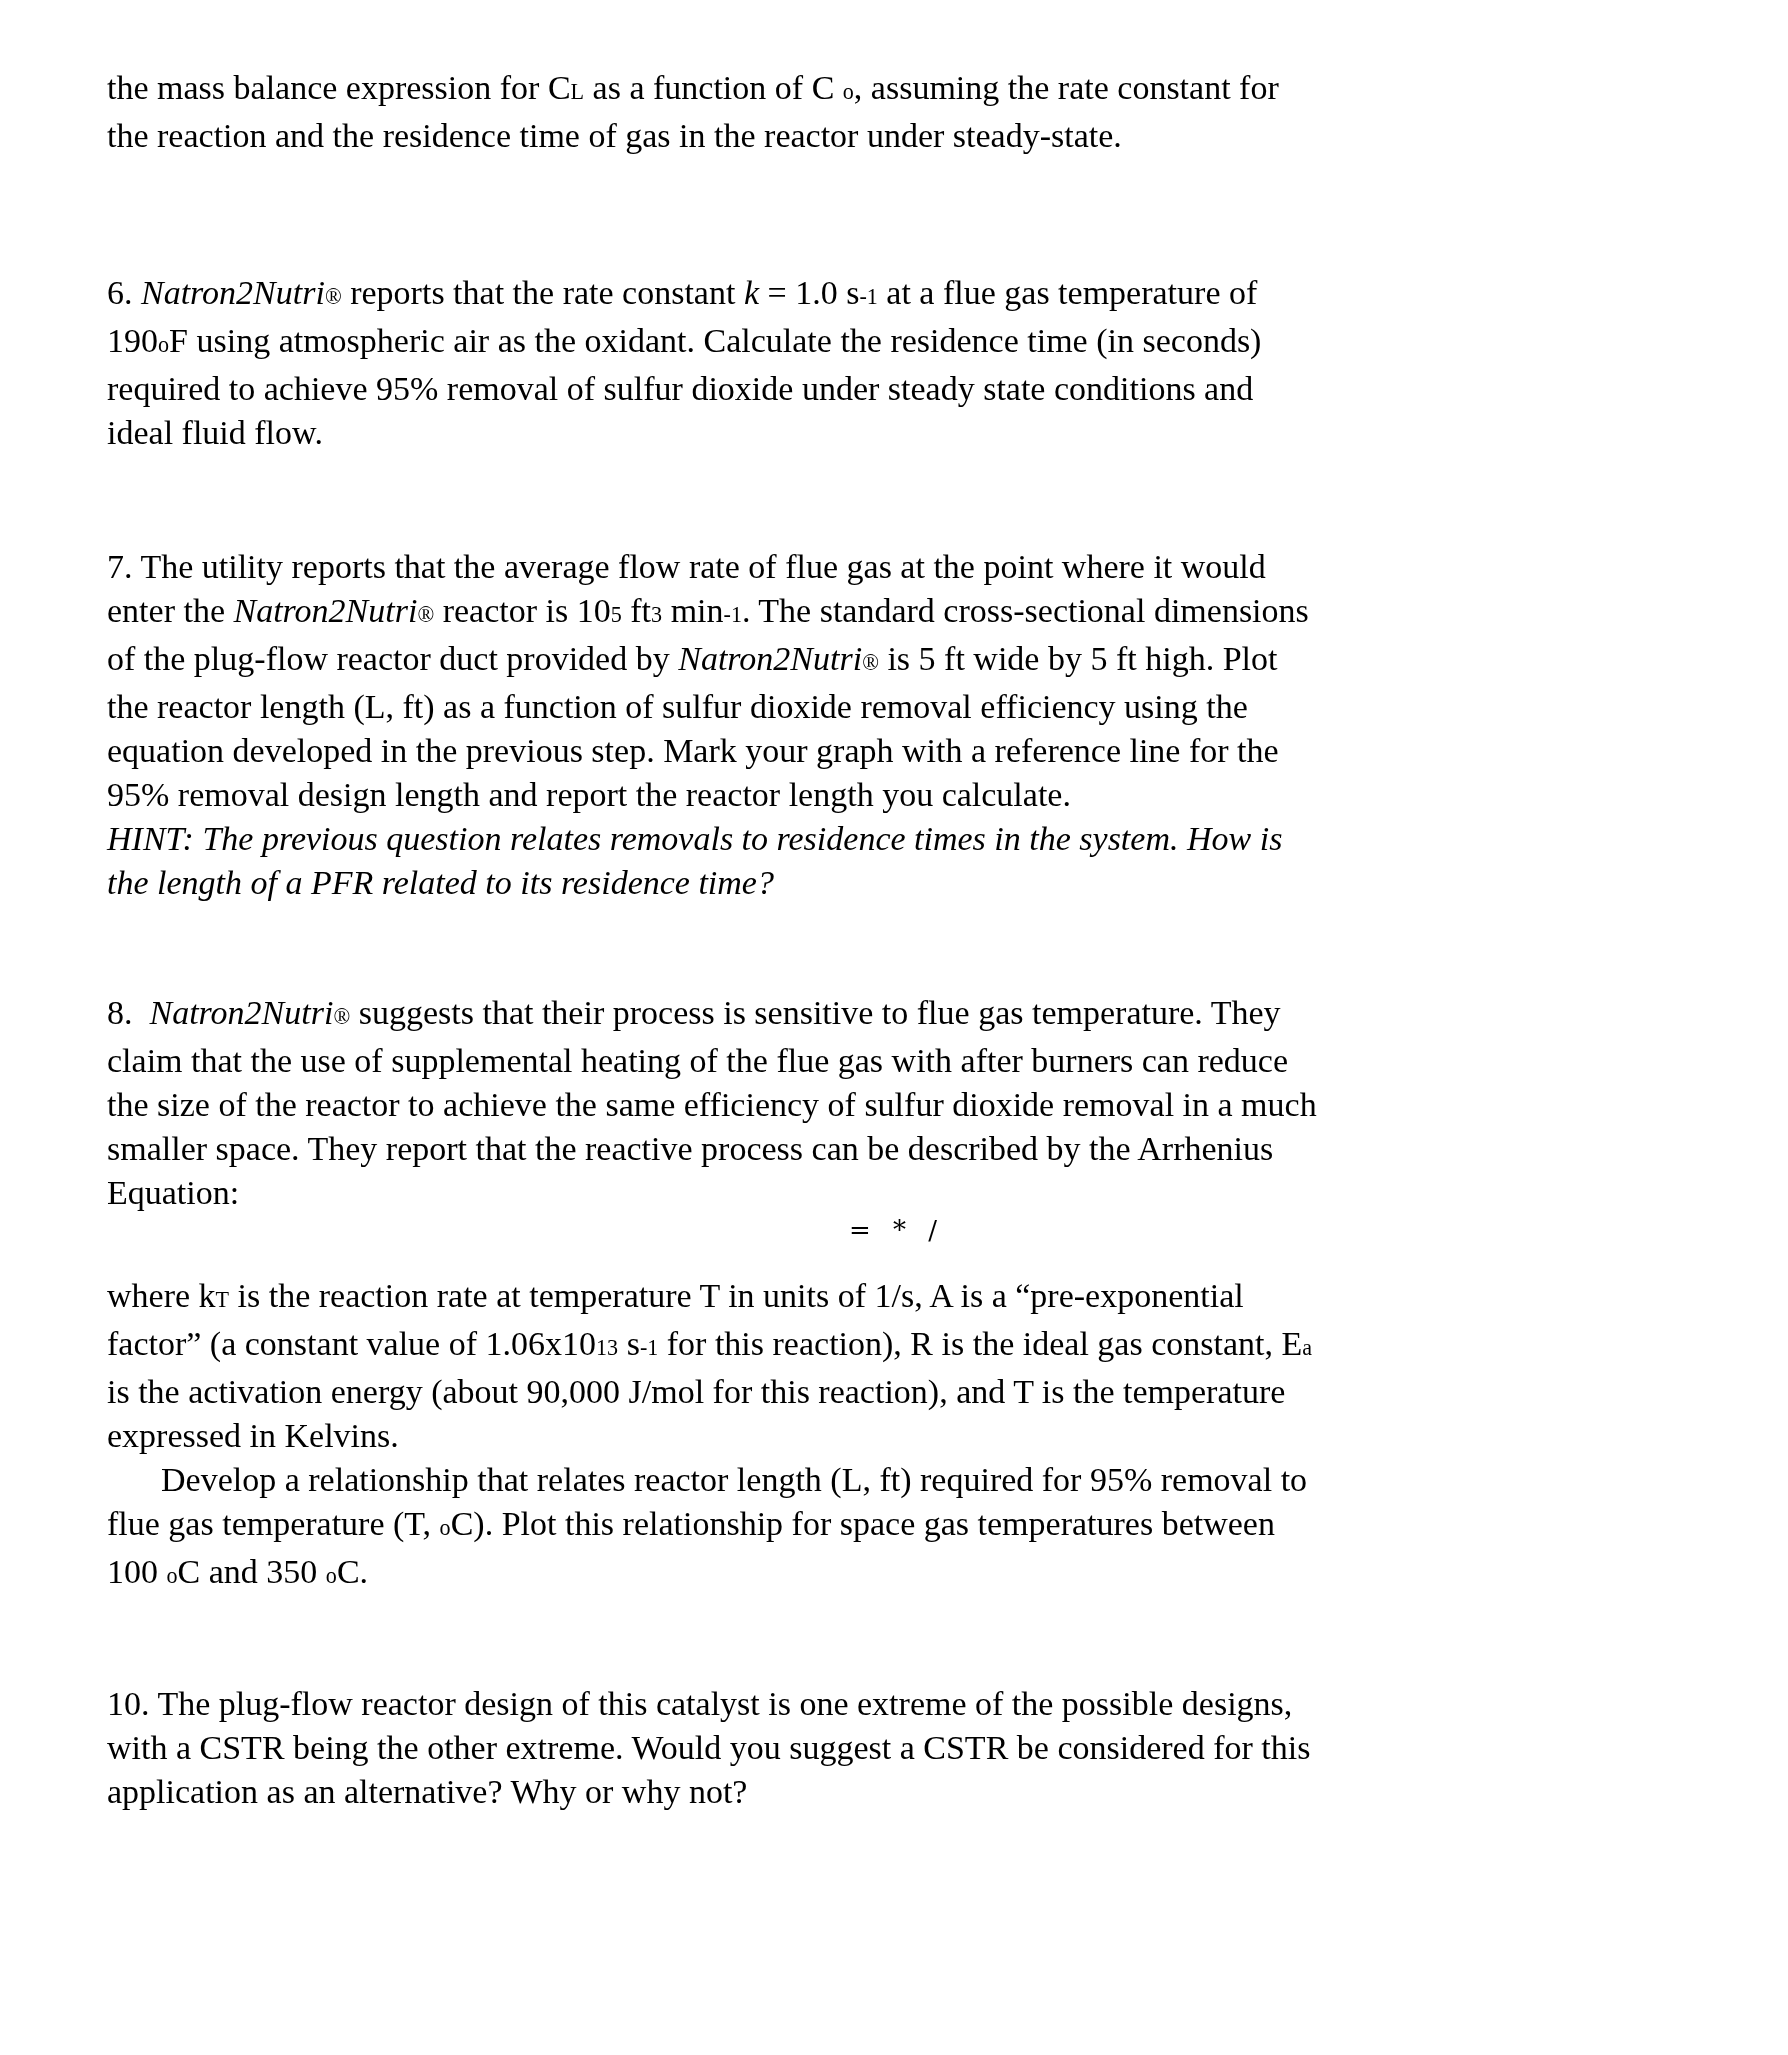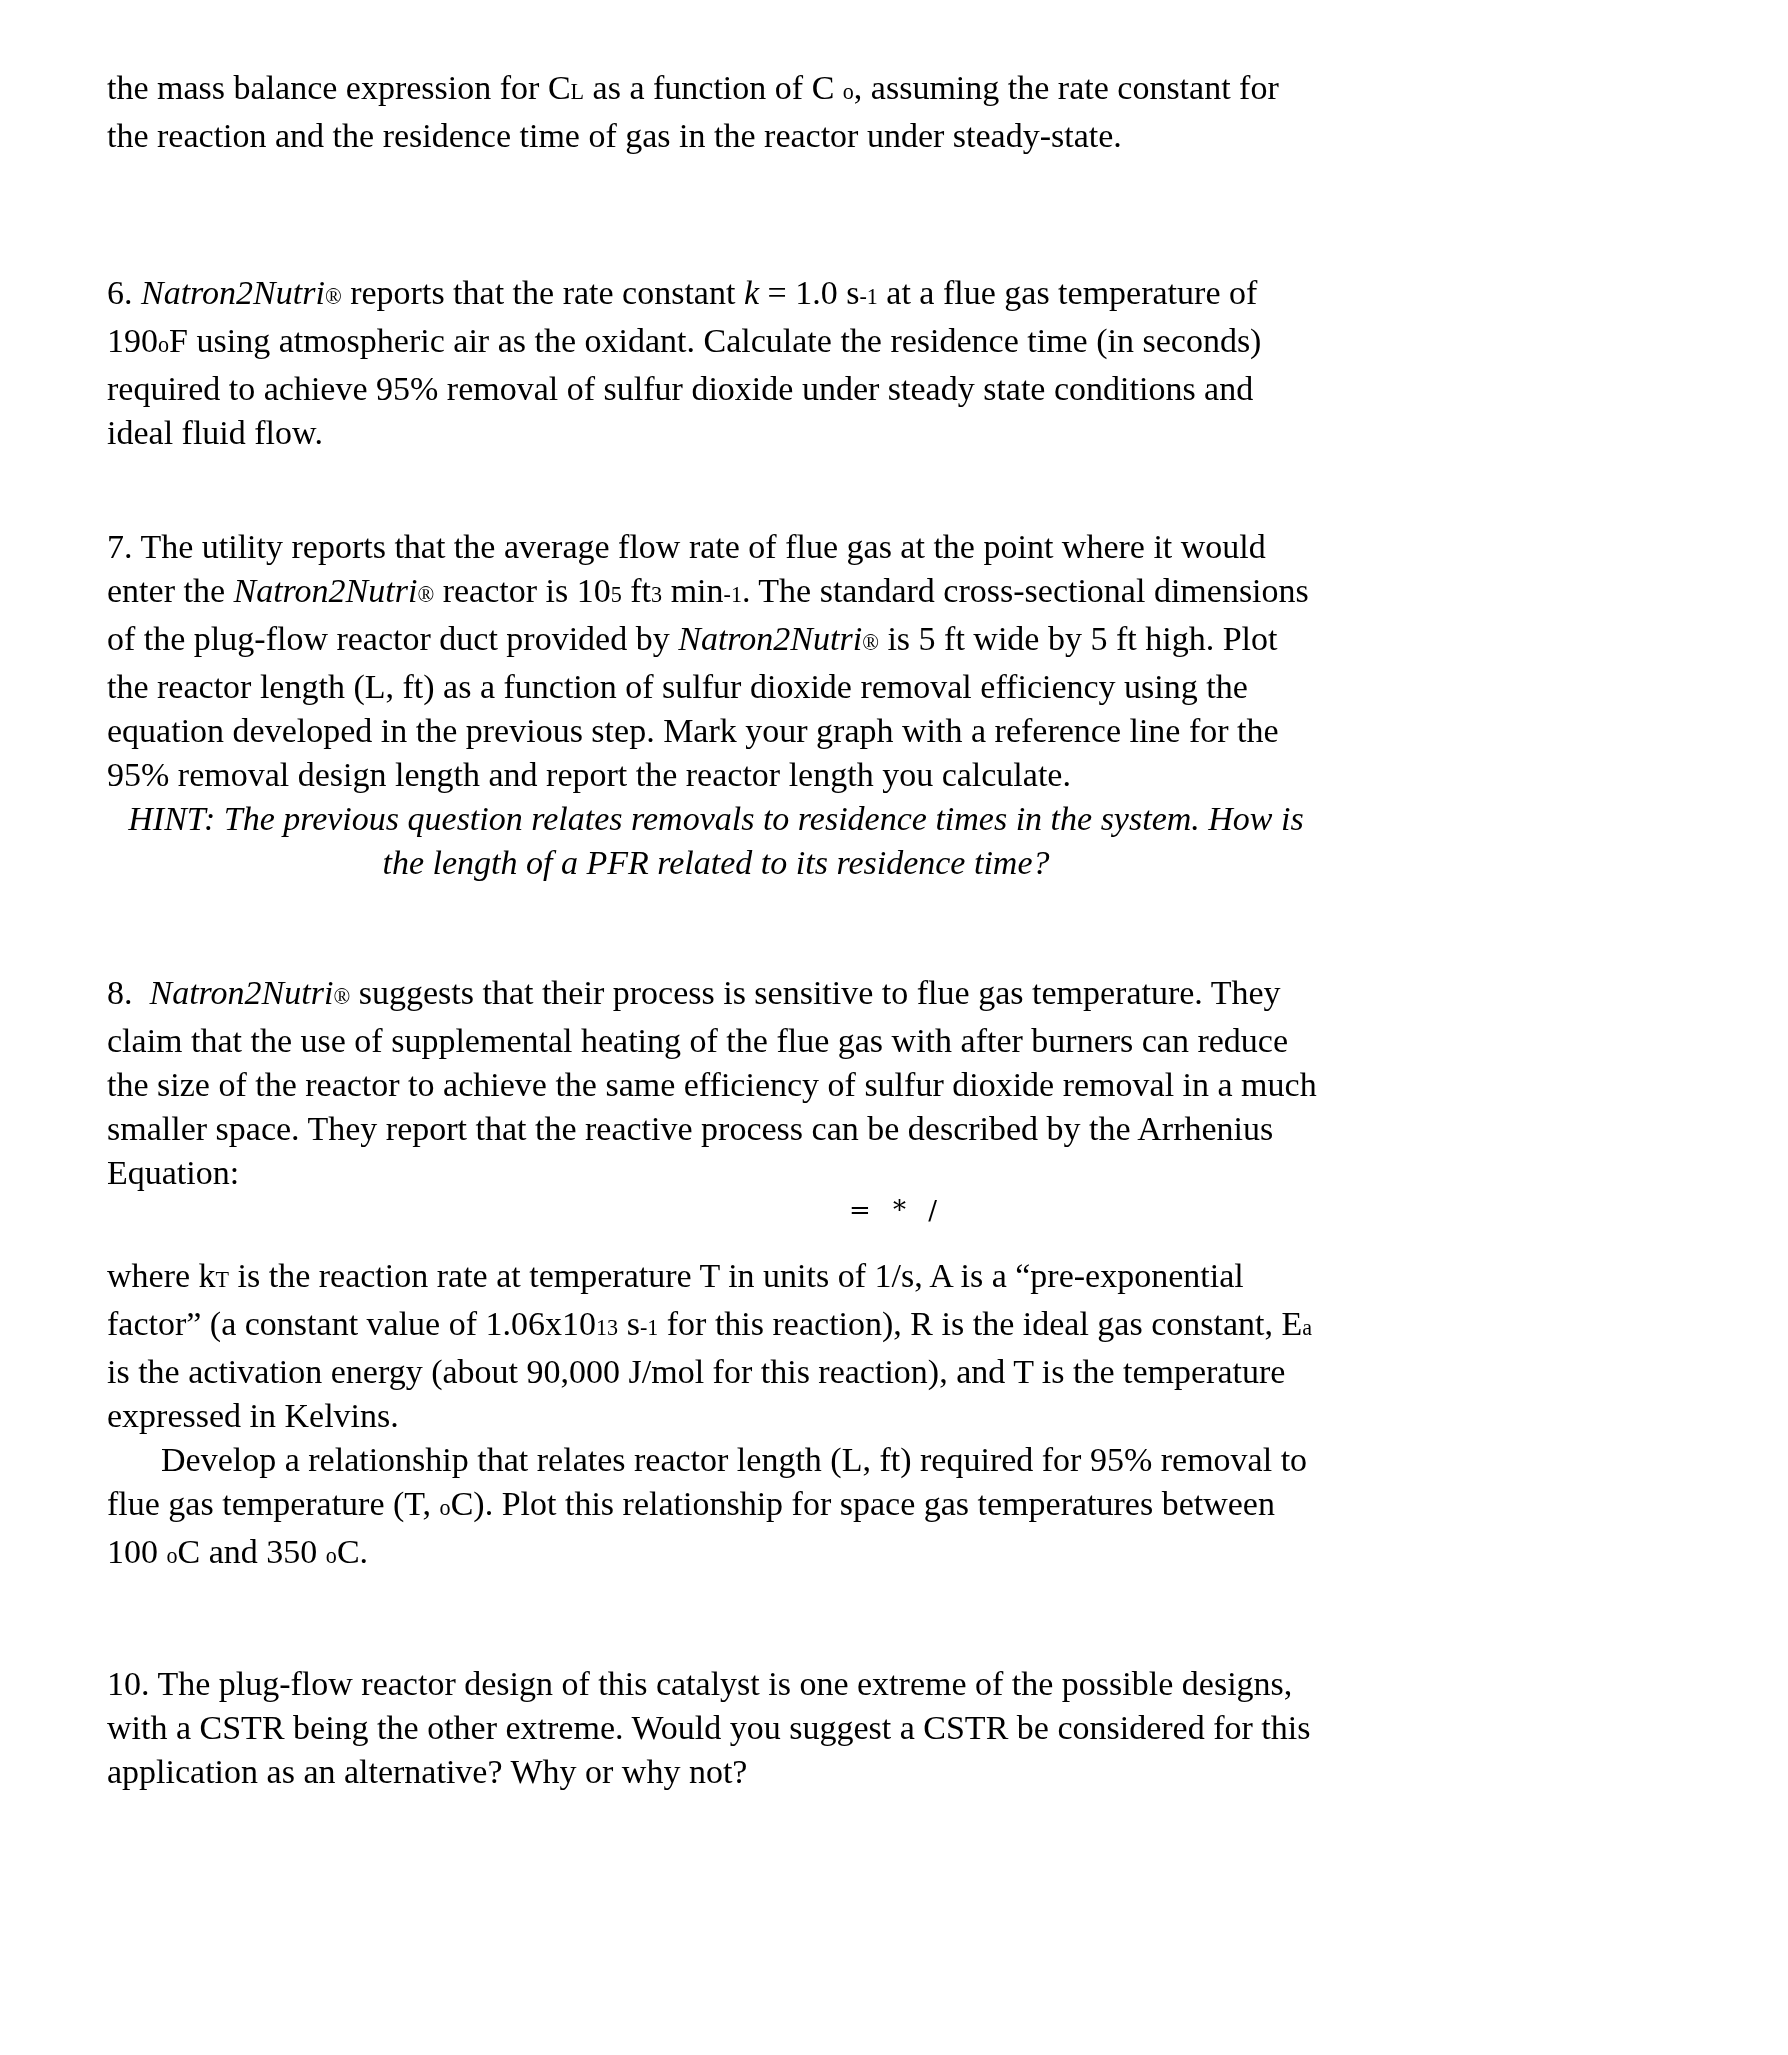--- a/index.html
+++ b/index.html
@@ -19,22 +19,22 @@
     line-height: 44px;
     padding: 66px 107px 0 107px;
     overflow: hidden;
   }
   .para { margin: 0; }
   
   .st-i { font-style: italic; }
   .st-s { font-size: 65%; }
   
   .mb-intro { margin-bottom: 113px; }
-  .mb-q6    { margin-bottom: 70px; }
-  .mb-hint  { margin-bottom: 86px; text-align: center; }
+  .mb-q6    { margin-bottom: 90px; }
+  .mb-hint  { margin-bottom: 86px; }
   .mb-eq    { margin-bottom: 28px; }
   .mb-dev   { margin-bottom: 84px; }
   .mb-q9    { margin-bottom: 87px; }
   .justified { text-align: justify; }
   .indent-first { text-indent: 54px; }
   .equation-line {
     padding-left: 742px;
     font-size: 26px;
     line-height: 31px;
     word-spacing: 14px;

